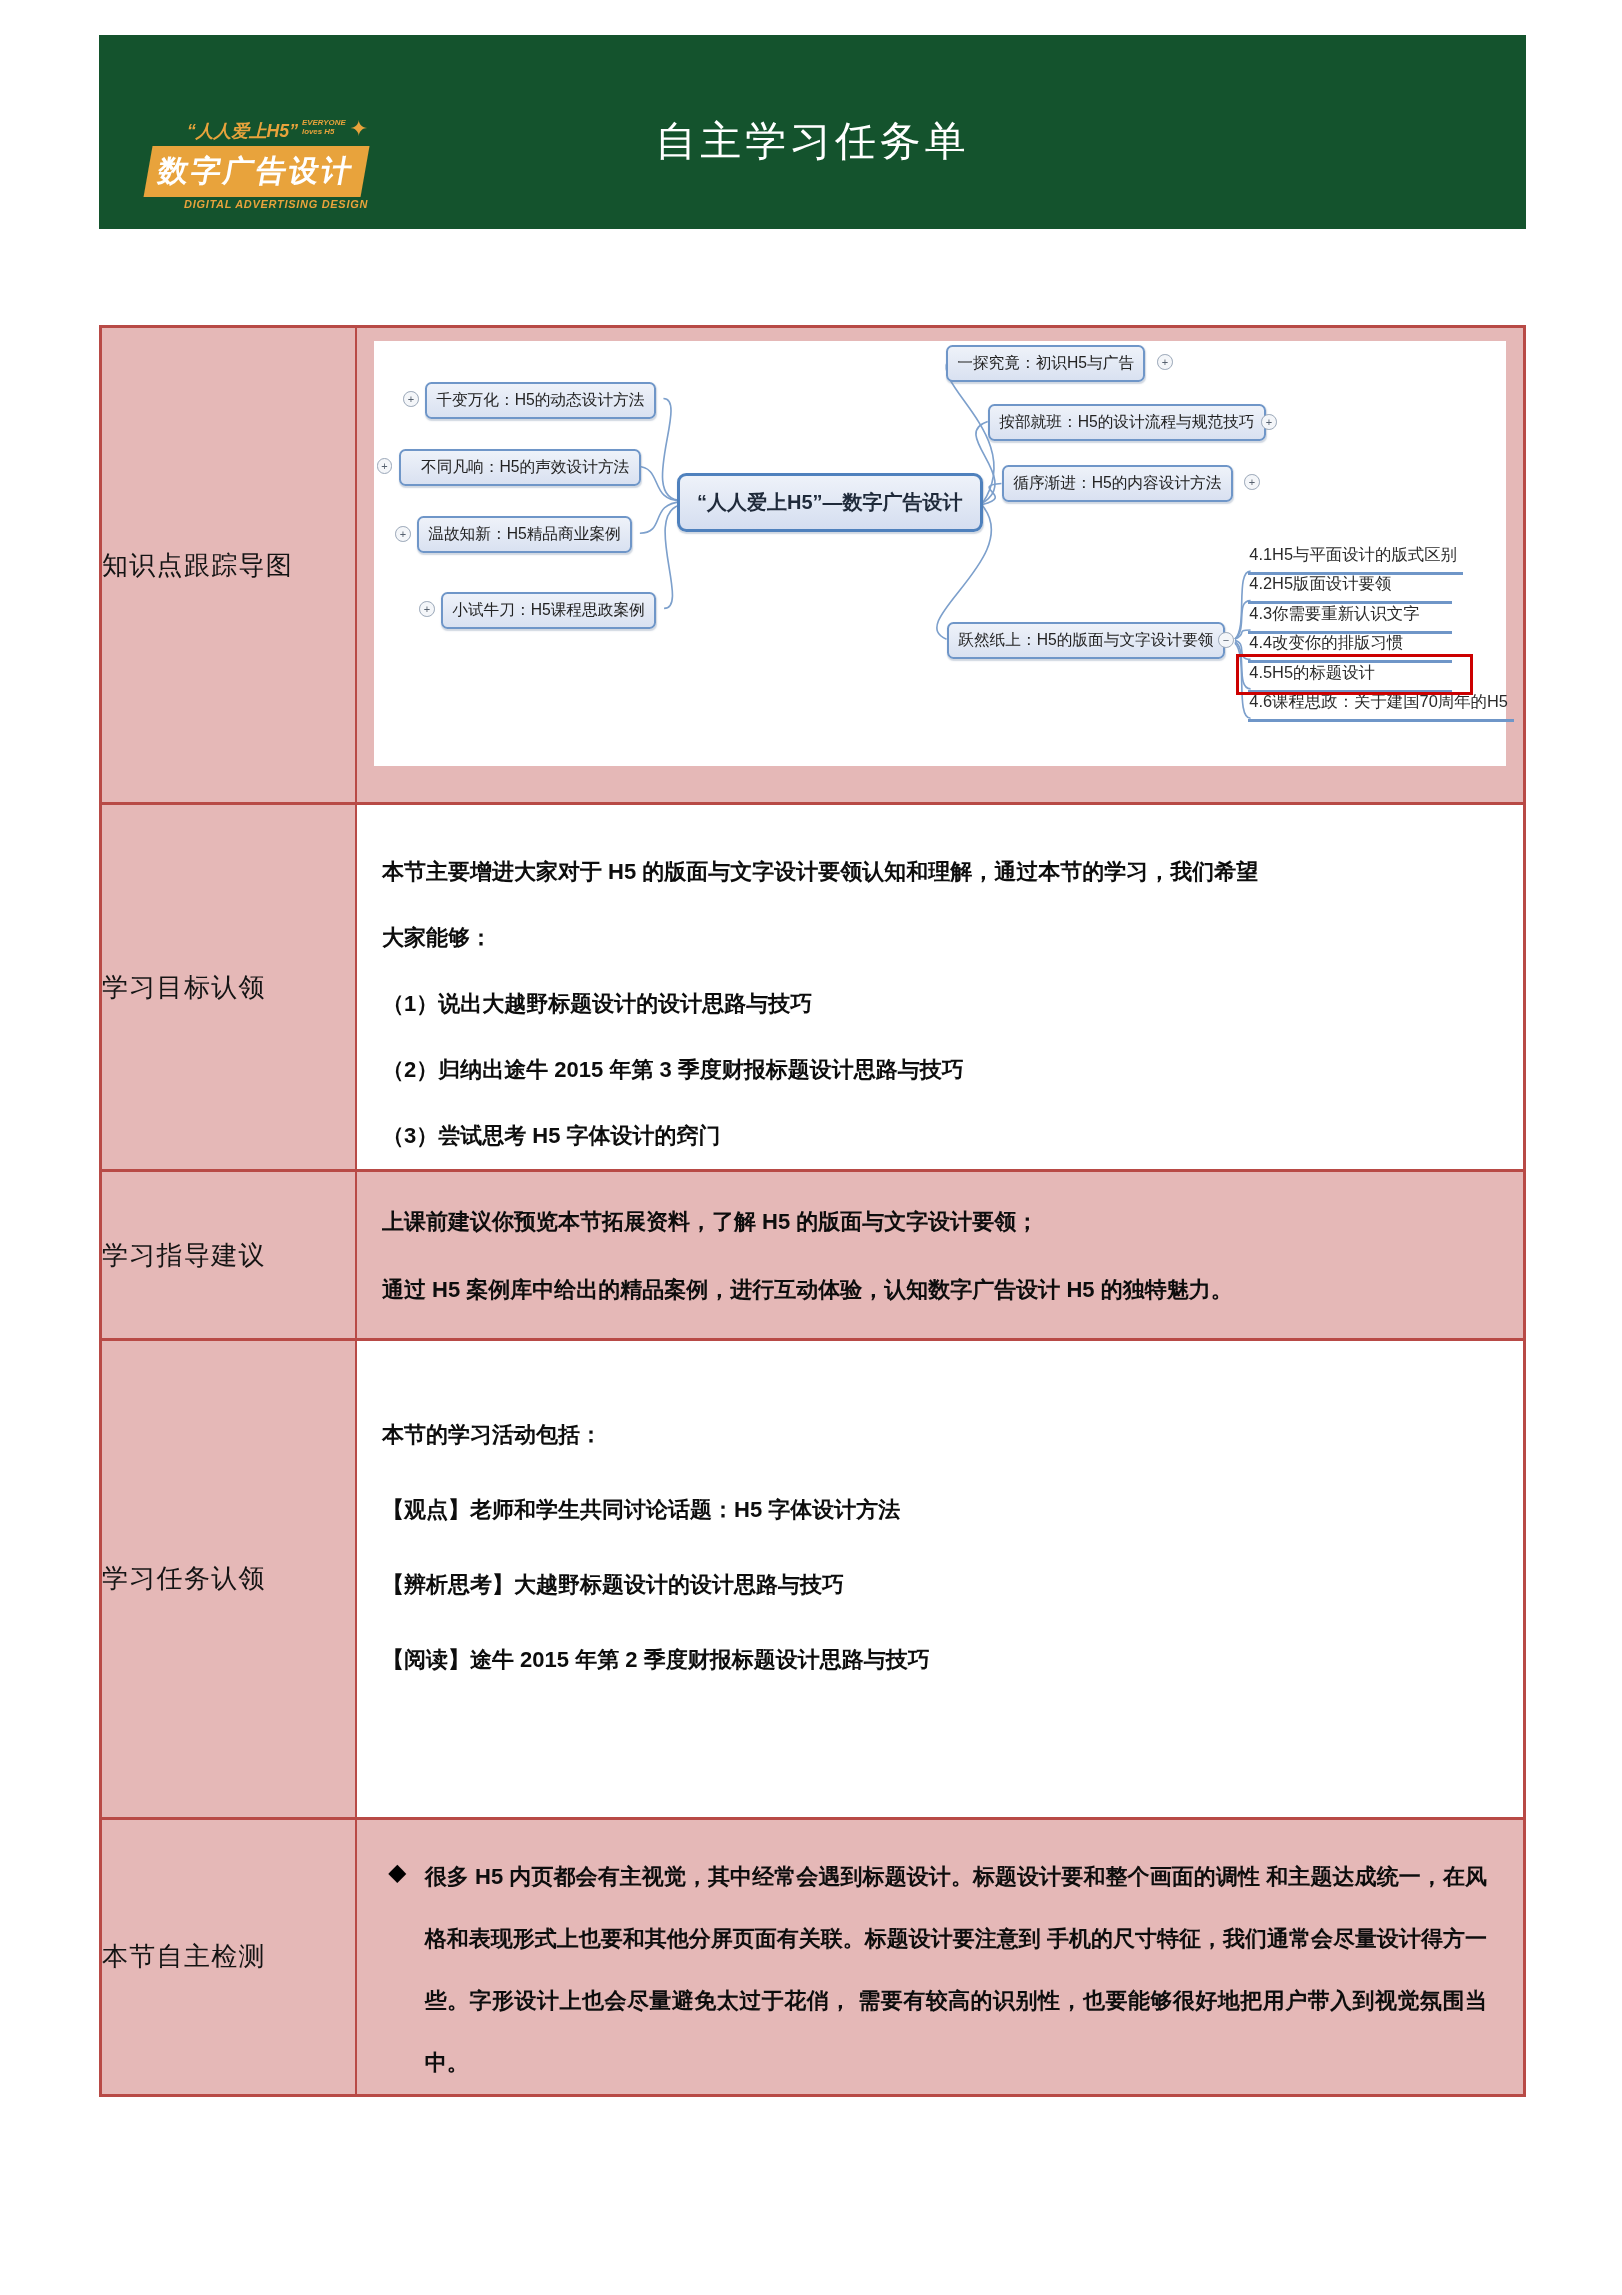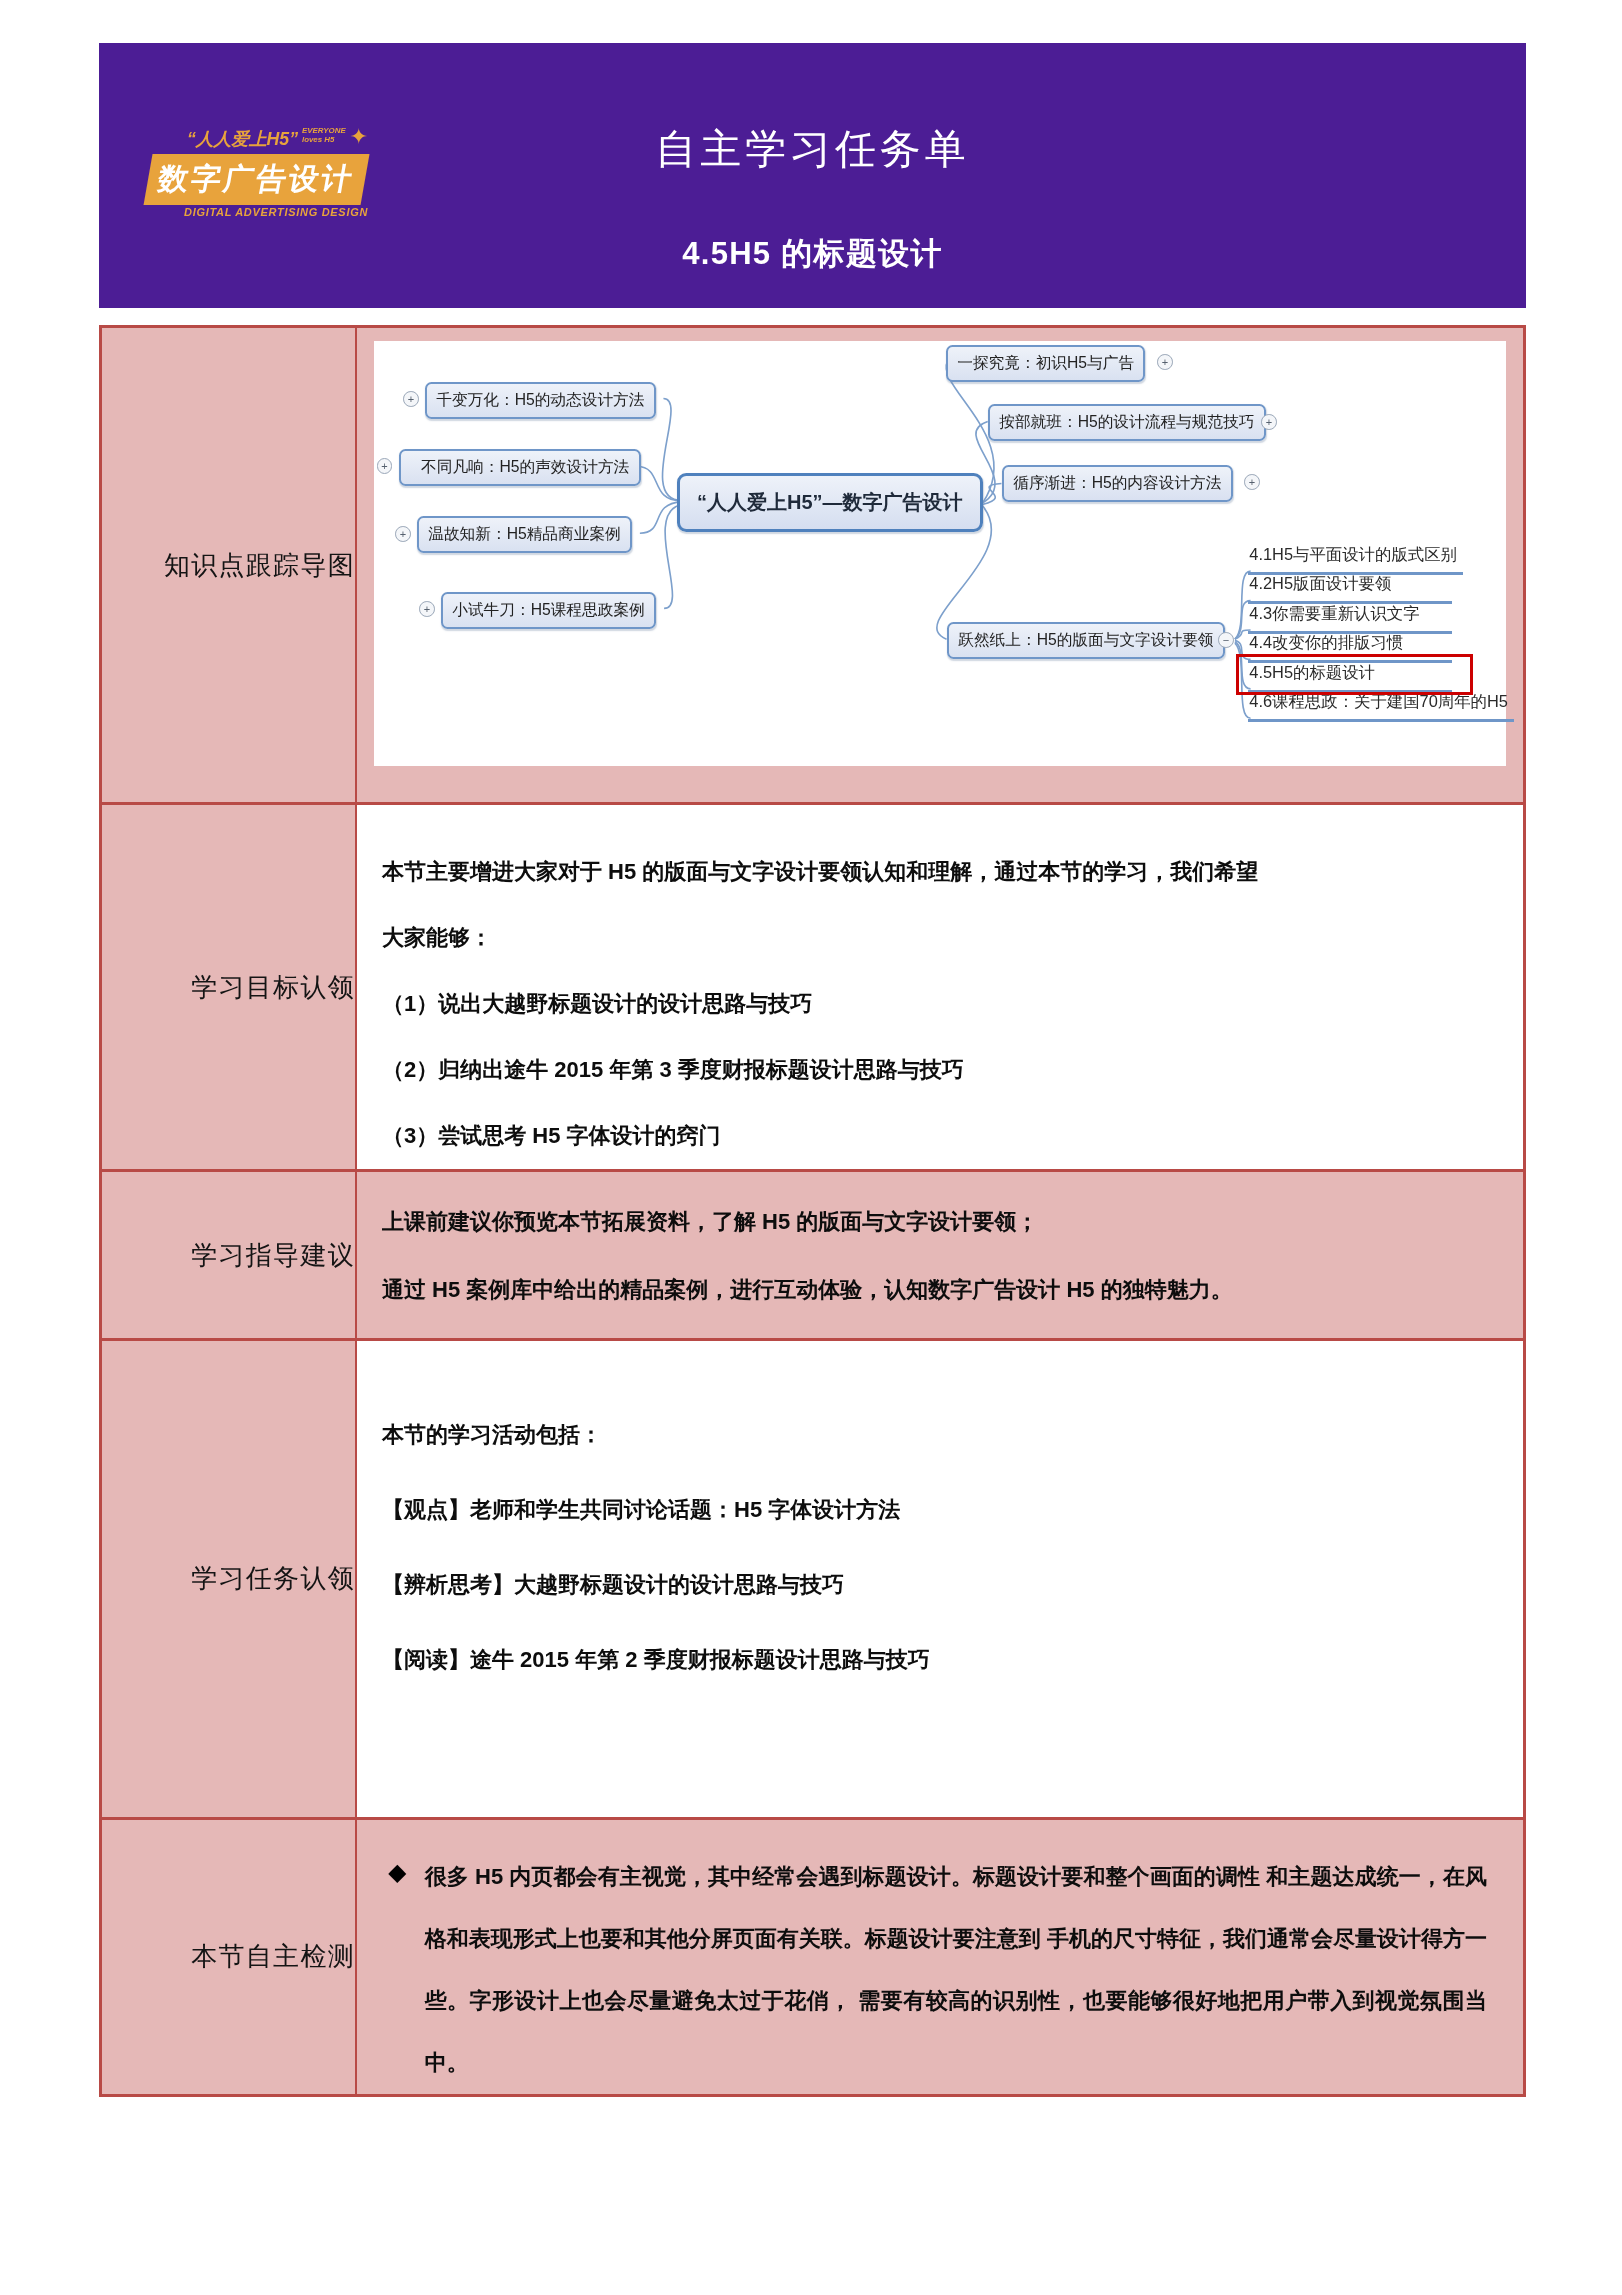--- a/index.html
+++ b/index.html
@@ -3,22 +3,22 @@
 <meta charset="utf-8">
 <style>
   html,body{margin:0;padding:0;background:#ffffff;}
   .page{
     position:relative;width:1623px;height:2295px;background:#ffffff;
     font-family:"Liberation Sans","DejaVu Sans",sans-serif;color:#111;
     overflow:hidden;
   }
   
   .header{
-    position:absolute;left:99px;top:43px;width:1427px;height:265px;
-    background:#4c1d95;
+    position:absolute;left:99px;top:35px;width:1427px;height:194px;
+    background:#14532d;
   }
   .header-title{
     position:absolute;left:0;right:0;top:79px;text-align:center;
     color:#ffffff;font-size:41px;font-weight:normal;letter-spacing:3.9px;
   }
   .header-subtitle{
     position:absolute;left:0;right:0;top:190px;text-align:center;
     color:#ffffff;font-size:31px;font-weight:bold;letter-spacing:1.3px;
   }
   
@@ -36,21 +36,21 @@
   
   .sheet{
     position:absolute;left:99px;top:325px;width:1427px;height:1772px;
     border:3.9px solid #b84a46;box-sizing:border-box;
     display:flex;flex-direction:column;
   }
   .row{display:flex;border-bottom:3.3px solid #b84a46;}
   .row:last-child{border-bottom:none;flex:1;}
   .label-cell{
     width:253px;flex:0 0 253px;background:#e5b8b7;border-right:2.6px solid #b84a46;
-    display:flex;align-items:center;justify-content:flex-end;
+    display:flex;align-items:center;justify-content:flex-start;
   }
   .label-cell span{font-size:26px;color:#141414;letter-spacing:1.3px;}
   .content-cell{flex:1;background:#ffffff;position:relative;}
   .content-cell.pink{background:#e5b8b7;}
   .row-mindmap{height:478px;}
   .row-goals{height:366px;}
   .row-guide{height:167px;}
   .row-tasks{height:480px;}
   .body-lines{padding:34px 19.6px 0 25px;}
   .body-line{font-size:22px;font-weight:600;color:#0d0d0d;line-height:66px;white-space:nowrap;}

